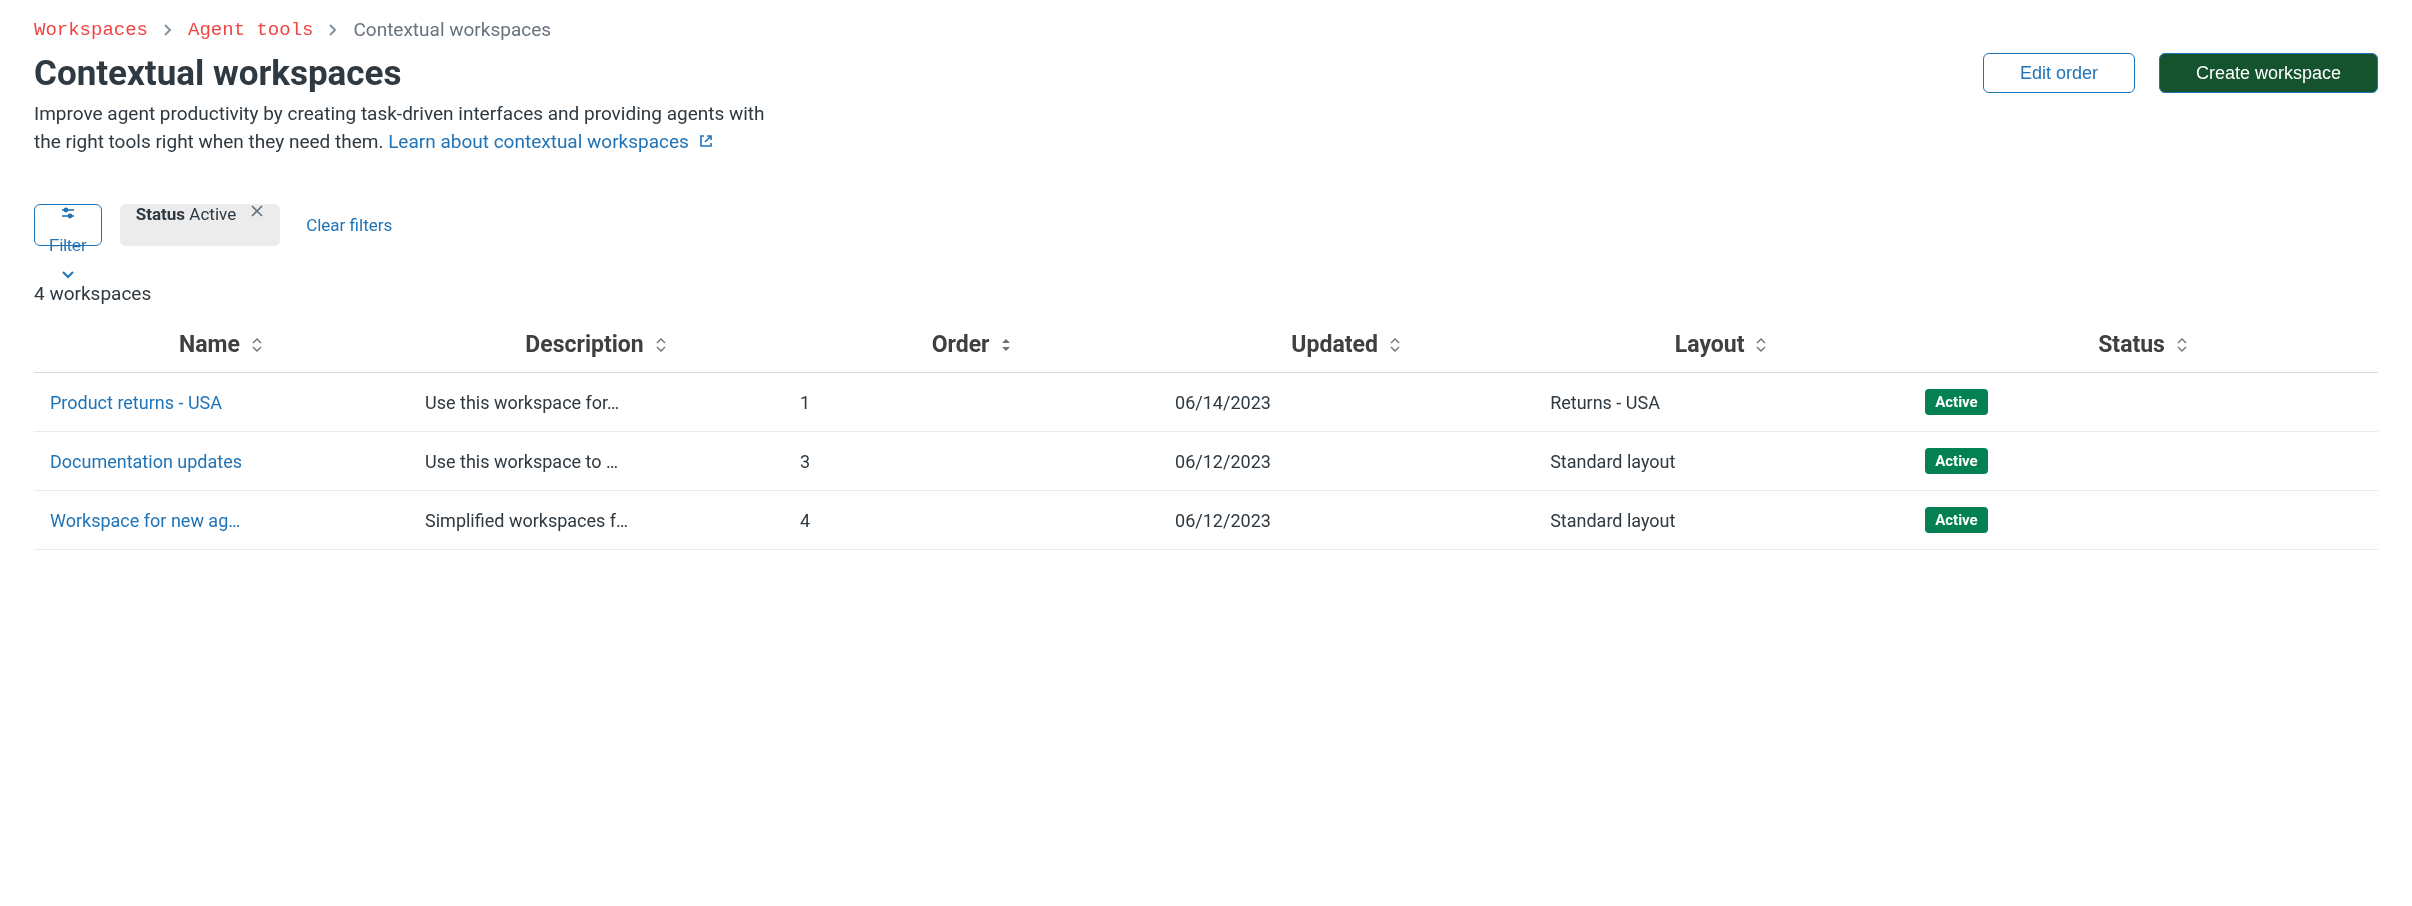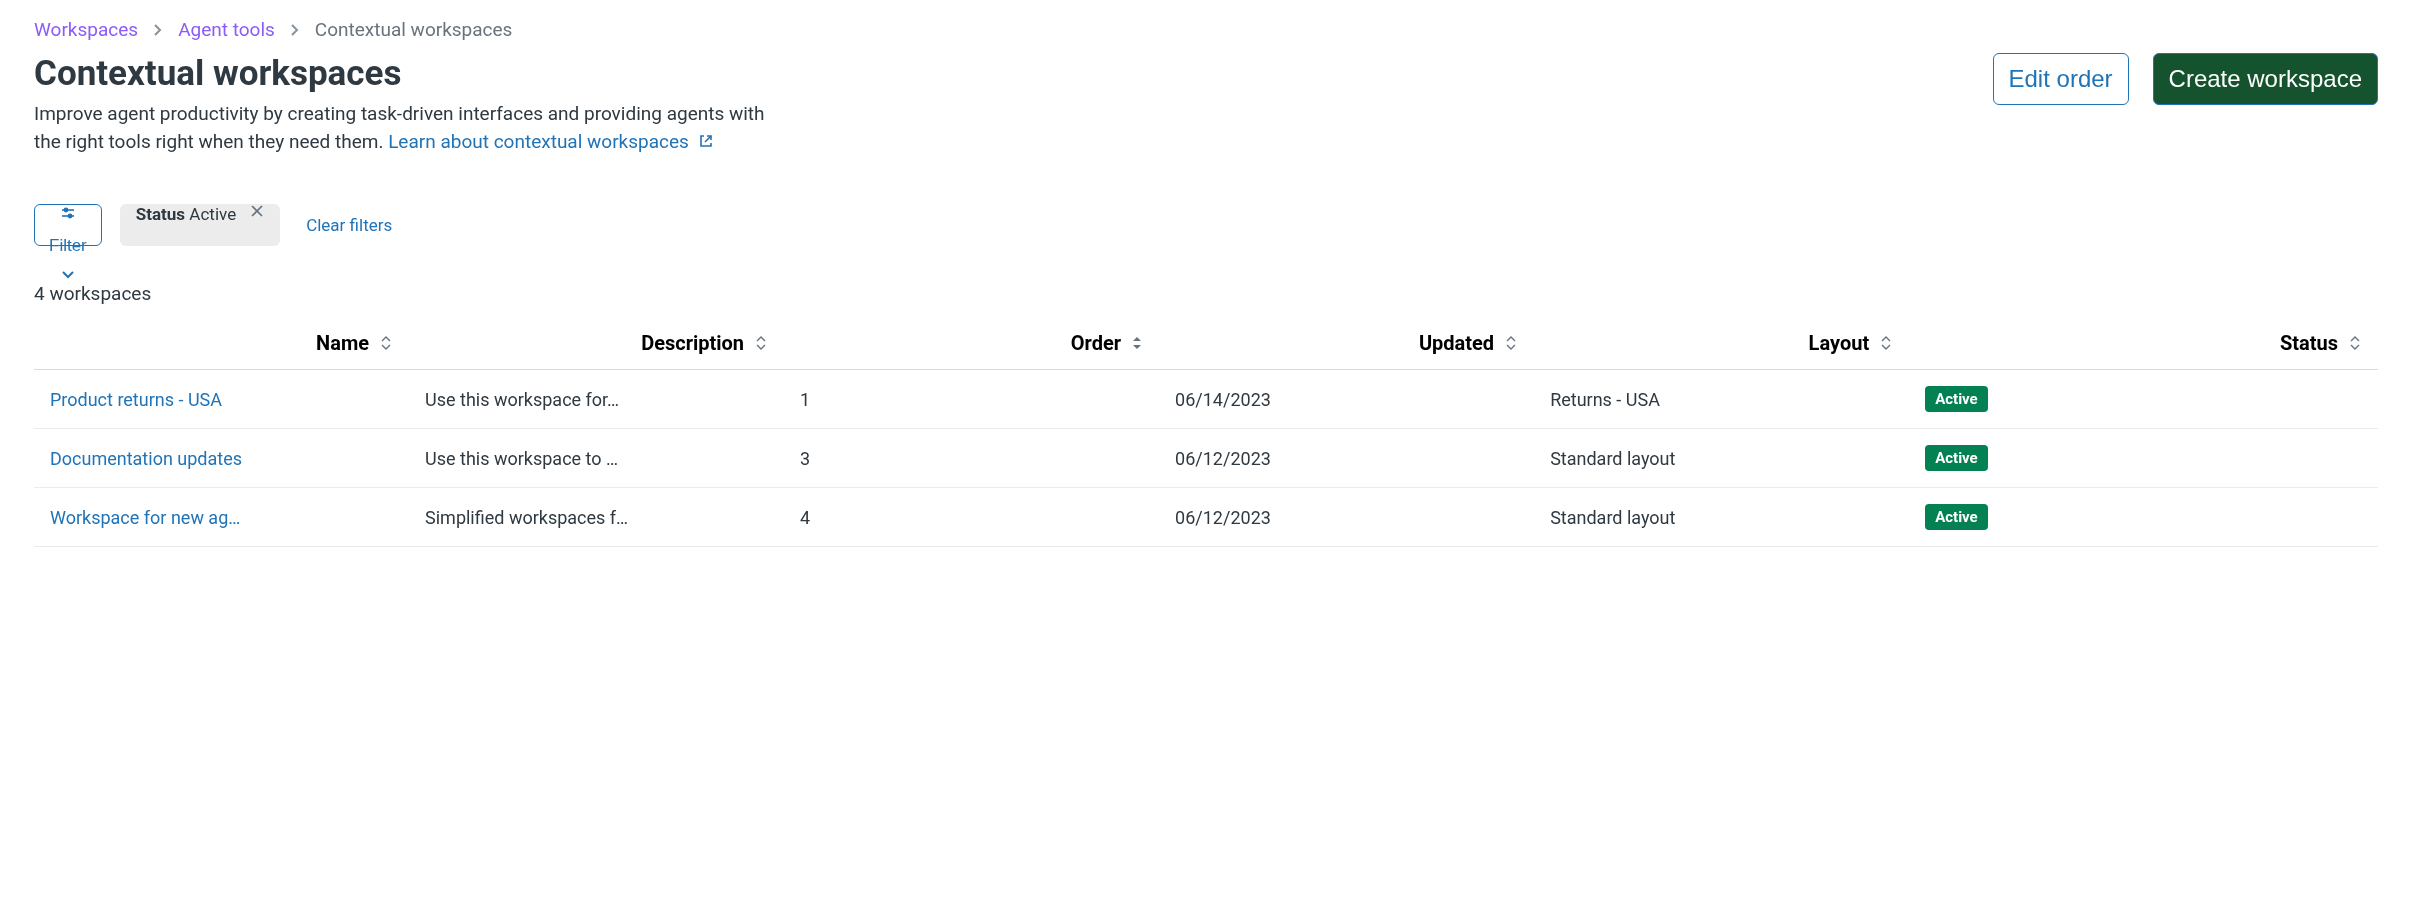--- a/index.html
+++ b/index.html
@@ -16,21 +16,21 @@
   
   .breadcrumbs {
     display: flex;
     align-items: center;
     gap: 12px;
     color: #68737d;
     font-size: 19px;
     margin-bottom: 12px;
     font-weight: 400;
   }
-  .breadcrumbs .crumb-link { color: #8b5cf6; }
+  .breadcrumbs .crumb-link { color: #ef4444; font-family: Liberation Mono, monospace; }
   .breadcrumbs .crumb-current { color: #68737d; }
   .crumb-sep svg { width: 16px; height: 16px; display: block; }
 
   
   .header-row {
     display: flex;
     justify-content: space-between;
     align-items: flex-start;
     gap: 24px;
   }
@@ -52,24 +52,24 @@
     vertical-align: -1px;
     margin-left: 4px;
   }
   .ext-icon svg { width: 16px; height: 16px; }
 
   .header-actions { display: flex; gap: 24px; }
   .btn {
     display: inline-flex;
     align-items: center;
     justify-content: center;
-    height: 52px;
-    padding: 0 15px;
+    height: 40px;
+    padding: 0 36px;
     border-radius: 6px;
-    font-size: 24px;
+    font-size: 18px;
     font-weight: 400;
     cursor: pointer;
     white-space: nowrap;
   }
   .btn-primary {
     background: #14532d;
     color: #fff;
     border: 1px solid #1f73b7;
   }
   .btn-secondary {
@@ -129,24 +129,24 @@
   }
 
   
   table.data {
     width: 100%;
     border-collapse: collapse;
     margin-top: 12px;
     table-layout: fixed;
   }
   table.data th {
-    text-align: right;
+    text-align: center;
     font-weight: 700;
-    font-size: 20px;
-    color: #000000;
+    font-size: 23px;
+    color: #404040;
     padding: 14px 16px 14px 16px;
     border-bottom: 1px solid #d8dcde;
   }
   table.data th:first-child, table.data td:first-child { padding-left: 16px; }
   table.data td {
     padding: 16px 16px;
     border-bottom: 1px solid #e9ebed;
     font-size: 18px;
     color: #2f3941;
     white-space: nowrap;

